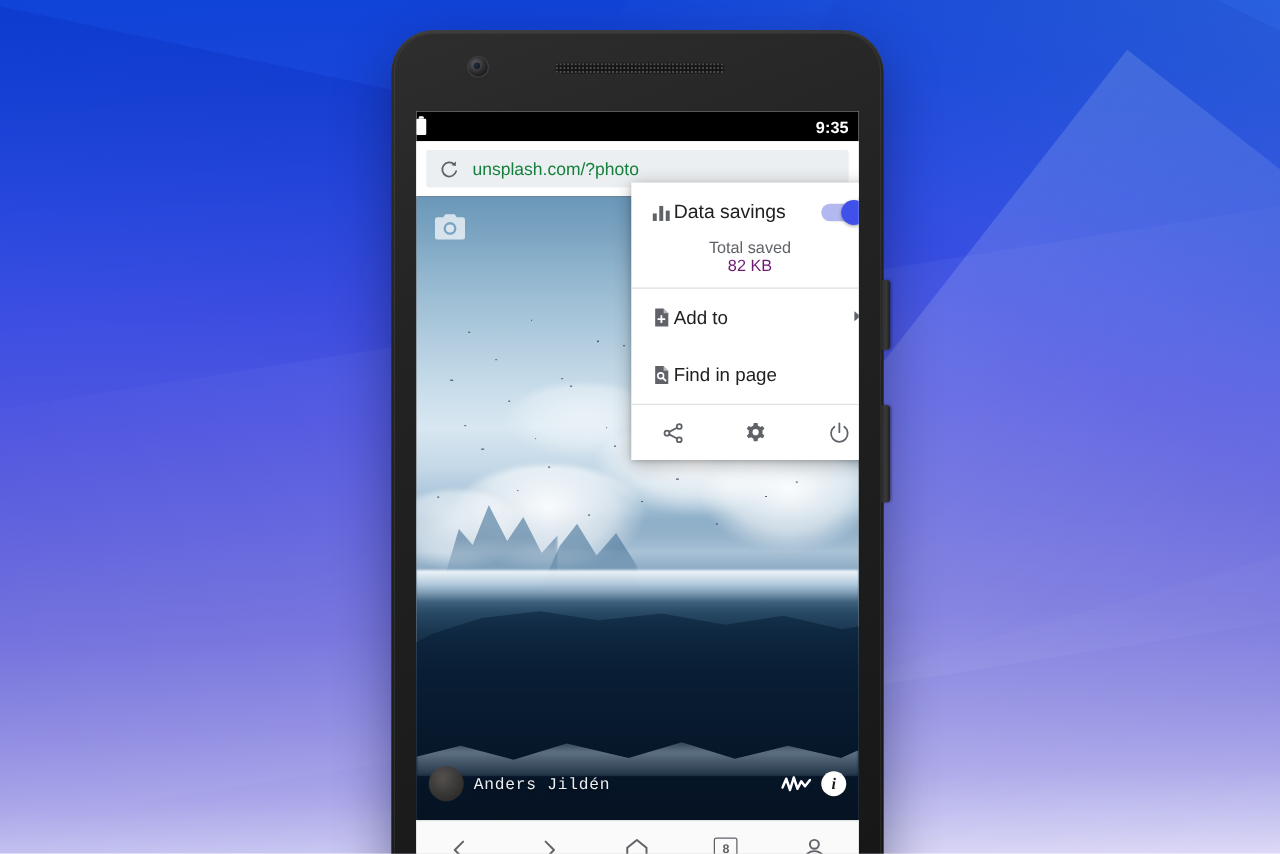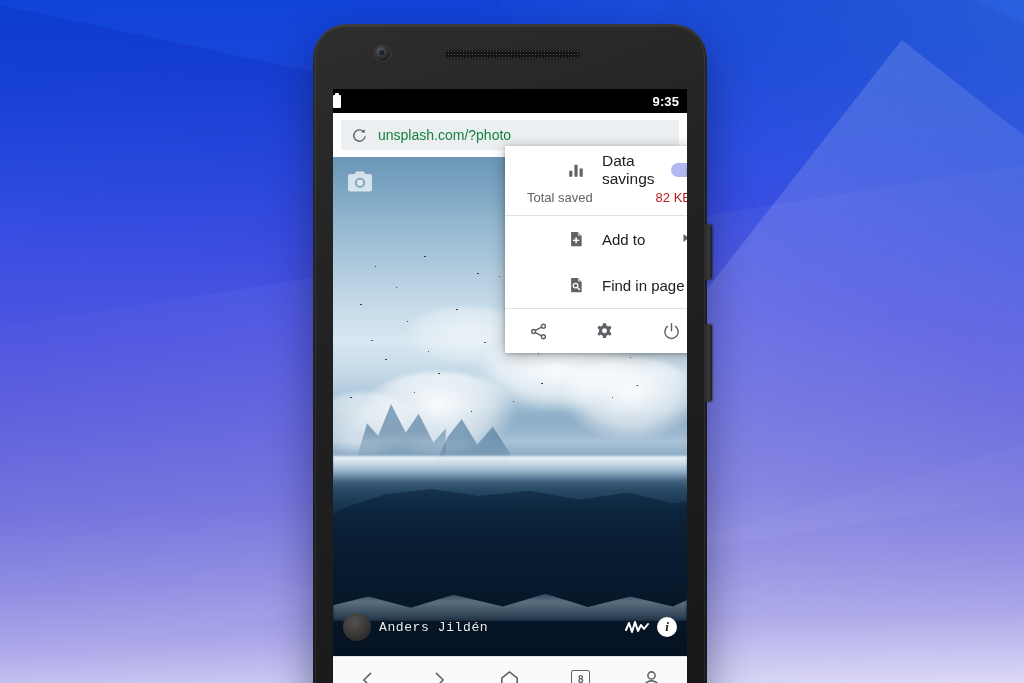--- a/index.html
+++ b/index.html
@@ -433,24 +433,22 @@
     width: 200px;
     background: #ffffff;
     box-shadow: 0 3px 14px rgba(0,0,0,.30), 0 1px 4px rgba(0,0,0,.22);
     z-index: 30;
     font-size: 0;
   }
   .menu-row {
     display: flex;
     align-items: center;
     padding: 0 14px;
-    gap: 16px;
     height: 46px;
     font-size: 14px;
-    margin-left: 47px;
   }
   .menu-icon { width: 20px; flex: 0 0 20px; display: flex; align-items: center; justify-content: center; }
   .menu-label {
     flex: 1;
     font-size: 15px;
     color: #212121;
   }
   .menu-divider {
     height: 1px;
     background: #e0e0e0;
@@ -475,25 +473,26 @@
     right: -2px; top: 0;
     width: 20px; height: 20px;
     border-radius: 50%;
     background: #3f51e8;
     box-shadow: 0 1px 3px rgba(0,0,0,.35);
   }
   .saved-row {
     display: flex;
     align-items: center;
     justify-content: space-between;
-    padding: 0 14px 10px 22px;
+    padding: 0 14px 10px 4px;
     font-size: 13px;
     color: #5f6368;
-  }
-  .saved-value { color: #b91c1c; }
+    flex-direction: column;
+  }
+  .saved-value { color: #701a75; }
   .menu-actions {
     display: flex;
     align-items: center;
     justify-content: space-around;
     height: 44px;
   }
   .action-btn {
     width: 44px; height: 44px;
     display: flex;
     align-items: center;

